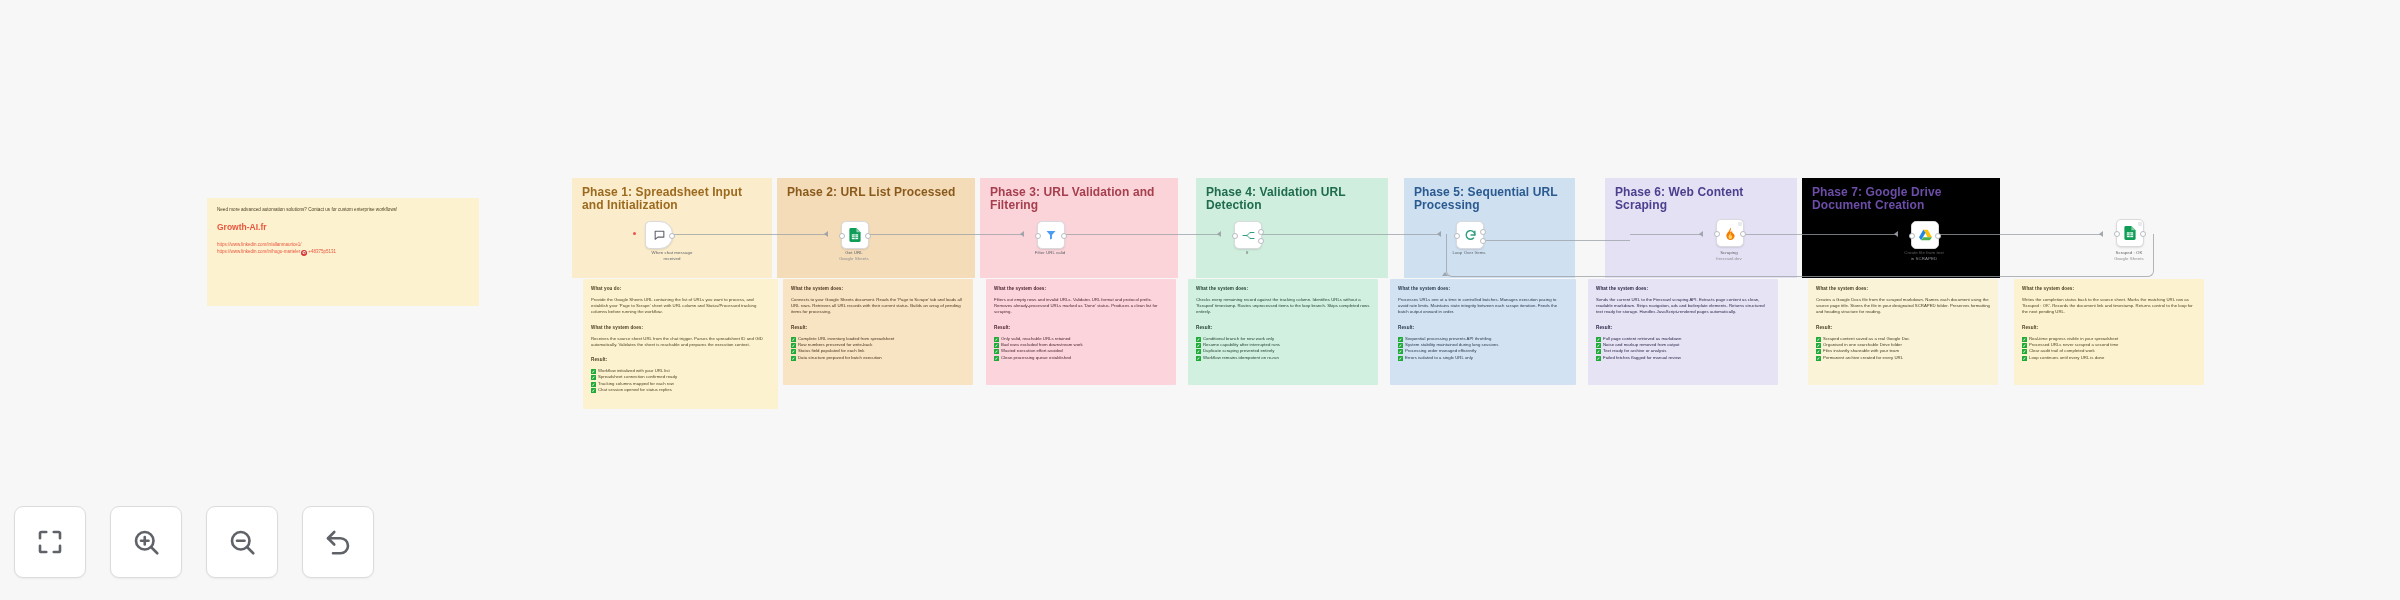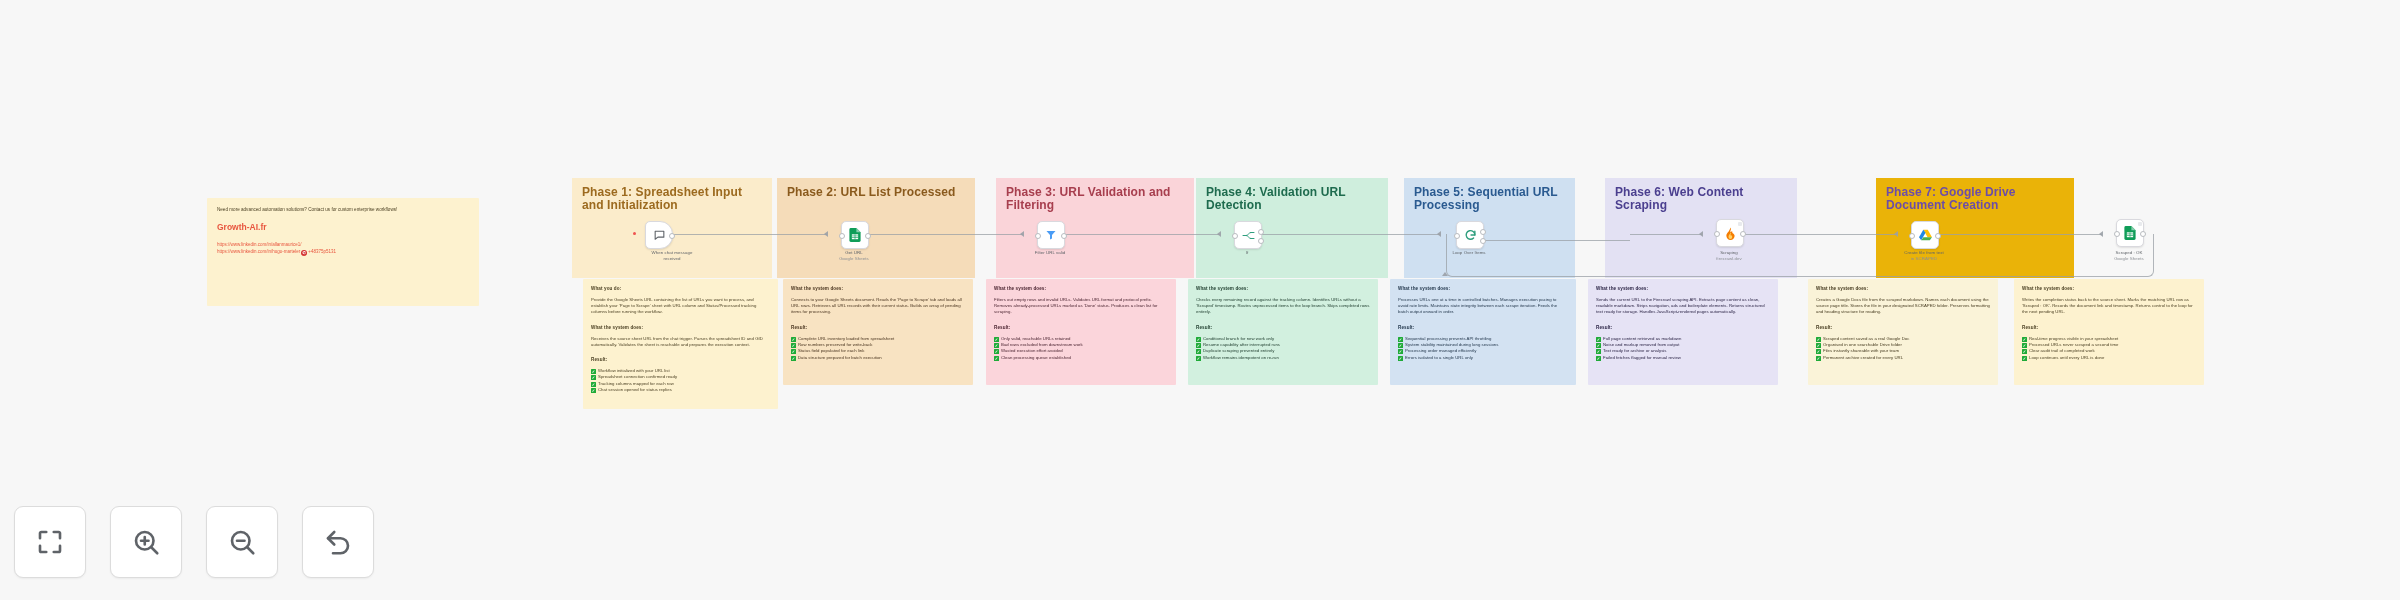--- a/index.html
+++ b/index.html
@@ -133,37 +133,37 @@
   </div>
 
   <div class="band" style="left:572px;width:200px;background:#fbeccb;">
     <div class="band-title" style="color:#9c6a1f;">Phase 1: Spreadsheet Input and Initialization</div>
   </div>
 
   <div class="band" style="left:777px;width:198px;background:#f5dcb9;">
     <div class="band-title" style="color:#8a5a1d;">Phase 2: URL List Processed</div>
   </div>
 
-  <div class="band" style="left:980px;width:198px;background:#fad4d9;margin-left:16px;">
+  <div class="band" style="left:980px;width:198px;background:#fad4d9;">
     <div class="band-title" style="color:#a73e4e;">Phase 3: URL Validation and Filtering</div>
   </div>
 
   <div class="band" style="left:1196px;width:192px;background:#cfeedd;">
     <div class="band-title" style="color:#1e6b4e;">Phase 4: Validation URL Detection</div>
   </div>
 
   <div class="band" style="left:1404px;width:171px;background:#cfe0f1;">
     <div class="band-title" style="color:#2a5a90;">Phase 5: Sequential URL Processing</div>
   </div>
 
   <div class="band" style="left:1605px;width:192px;background:#e3e1f3;">
     <div class="band-title" style="color:#4b3f8f;">Phase 6: Web Content Scraping</div>
   </div>
 
-  <div class="band" style="left:1876px;width:198px;background:#eab308;">
+  <div class="band" style="left:1802px;width:198px;background:#000000;">
     <div class="band-title" style="color:#6c4da8;">Phase 7: Google Drive Document Creation</div>
   </div>
 
 
   <div class="rail" style="left:672px;top:234px;width:155px;"></div>
   <div class="arrow left" style="left:824px;top:231px;"></div>
 
   <div class="rail" style="left:868px;top:234px;width:155px;"></div>
   <div class="arrow left" style="left:1020px;top:231px;"></div>
 

